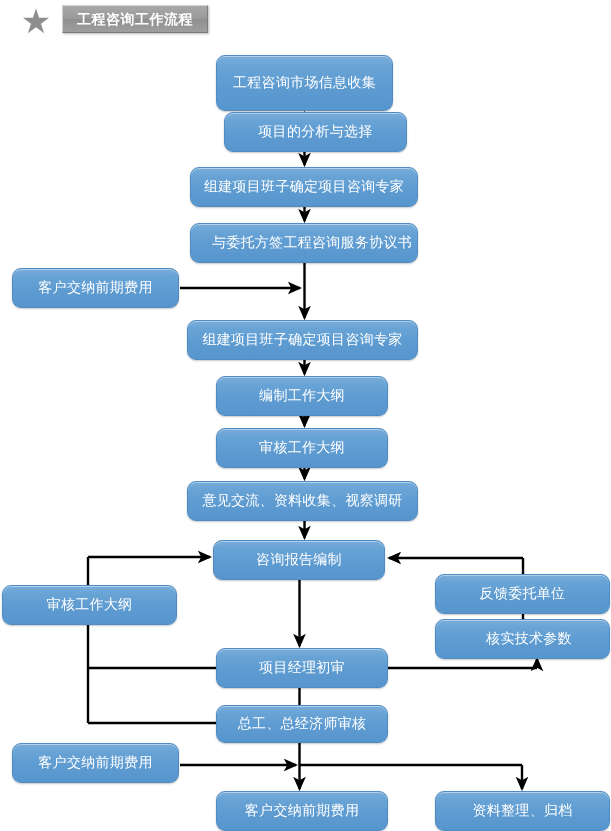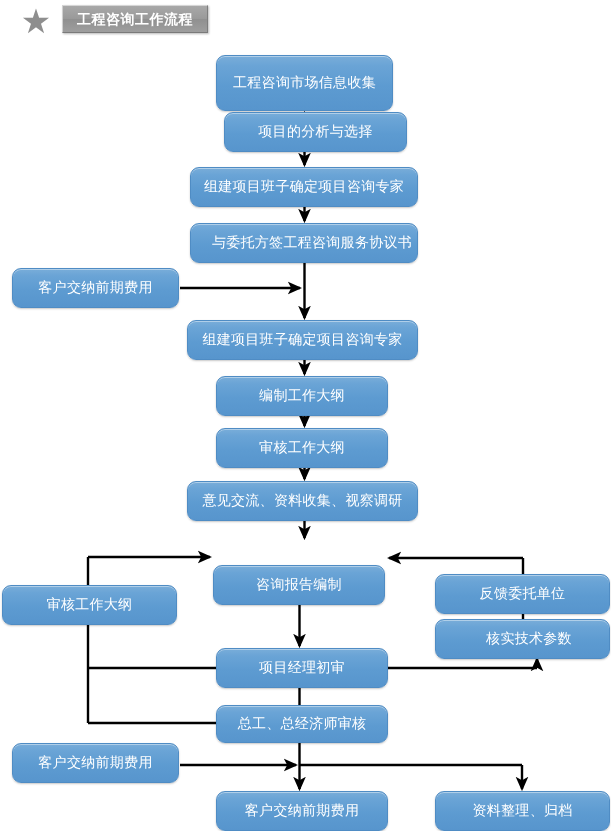--- a/index.html
+++ b/index.html
@@ -166,21 +166,21 @@
   </div>
 
   <div class="node" style="left:216px;top:428px;width:172px;height:40px;">
     <span>审核工作大纲</span>
   </div>
 
   <div class="node" style="left:187px;top:481px;width:231px;height:40px;">
     <span>意见交流、资料收集、视察调研</span>
   </div>
 
-  <div class="node" style="left:213px;top:565px;width:172px;height:40px;">
+  <div class="node" style="left:213px;top:540px;width:172px;height:40px;">
     <span>咨询报告编制</span>
   </div>
 
   <div class="node" style="left:2px;top:585px;width:175px;height:40px;">
     <span>审核工作大纲</span>
   </div>
 
   <div class="node" style="left:435px;top:574px;width:175px;height:40px;">
     <span>反馈委托单位</span>
   </div>

